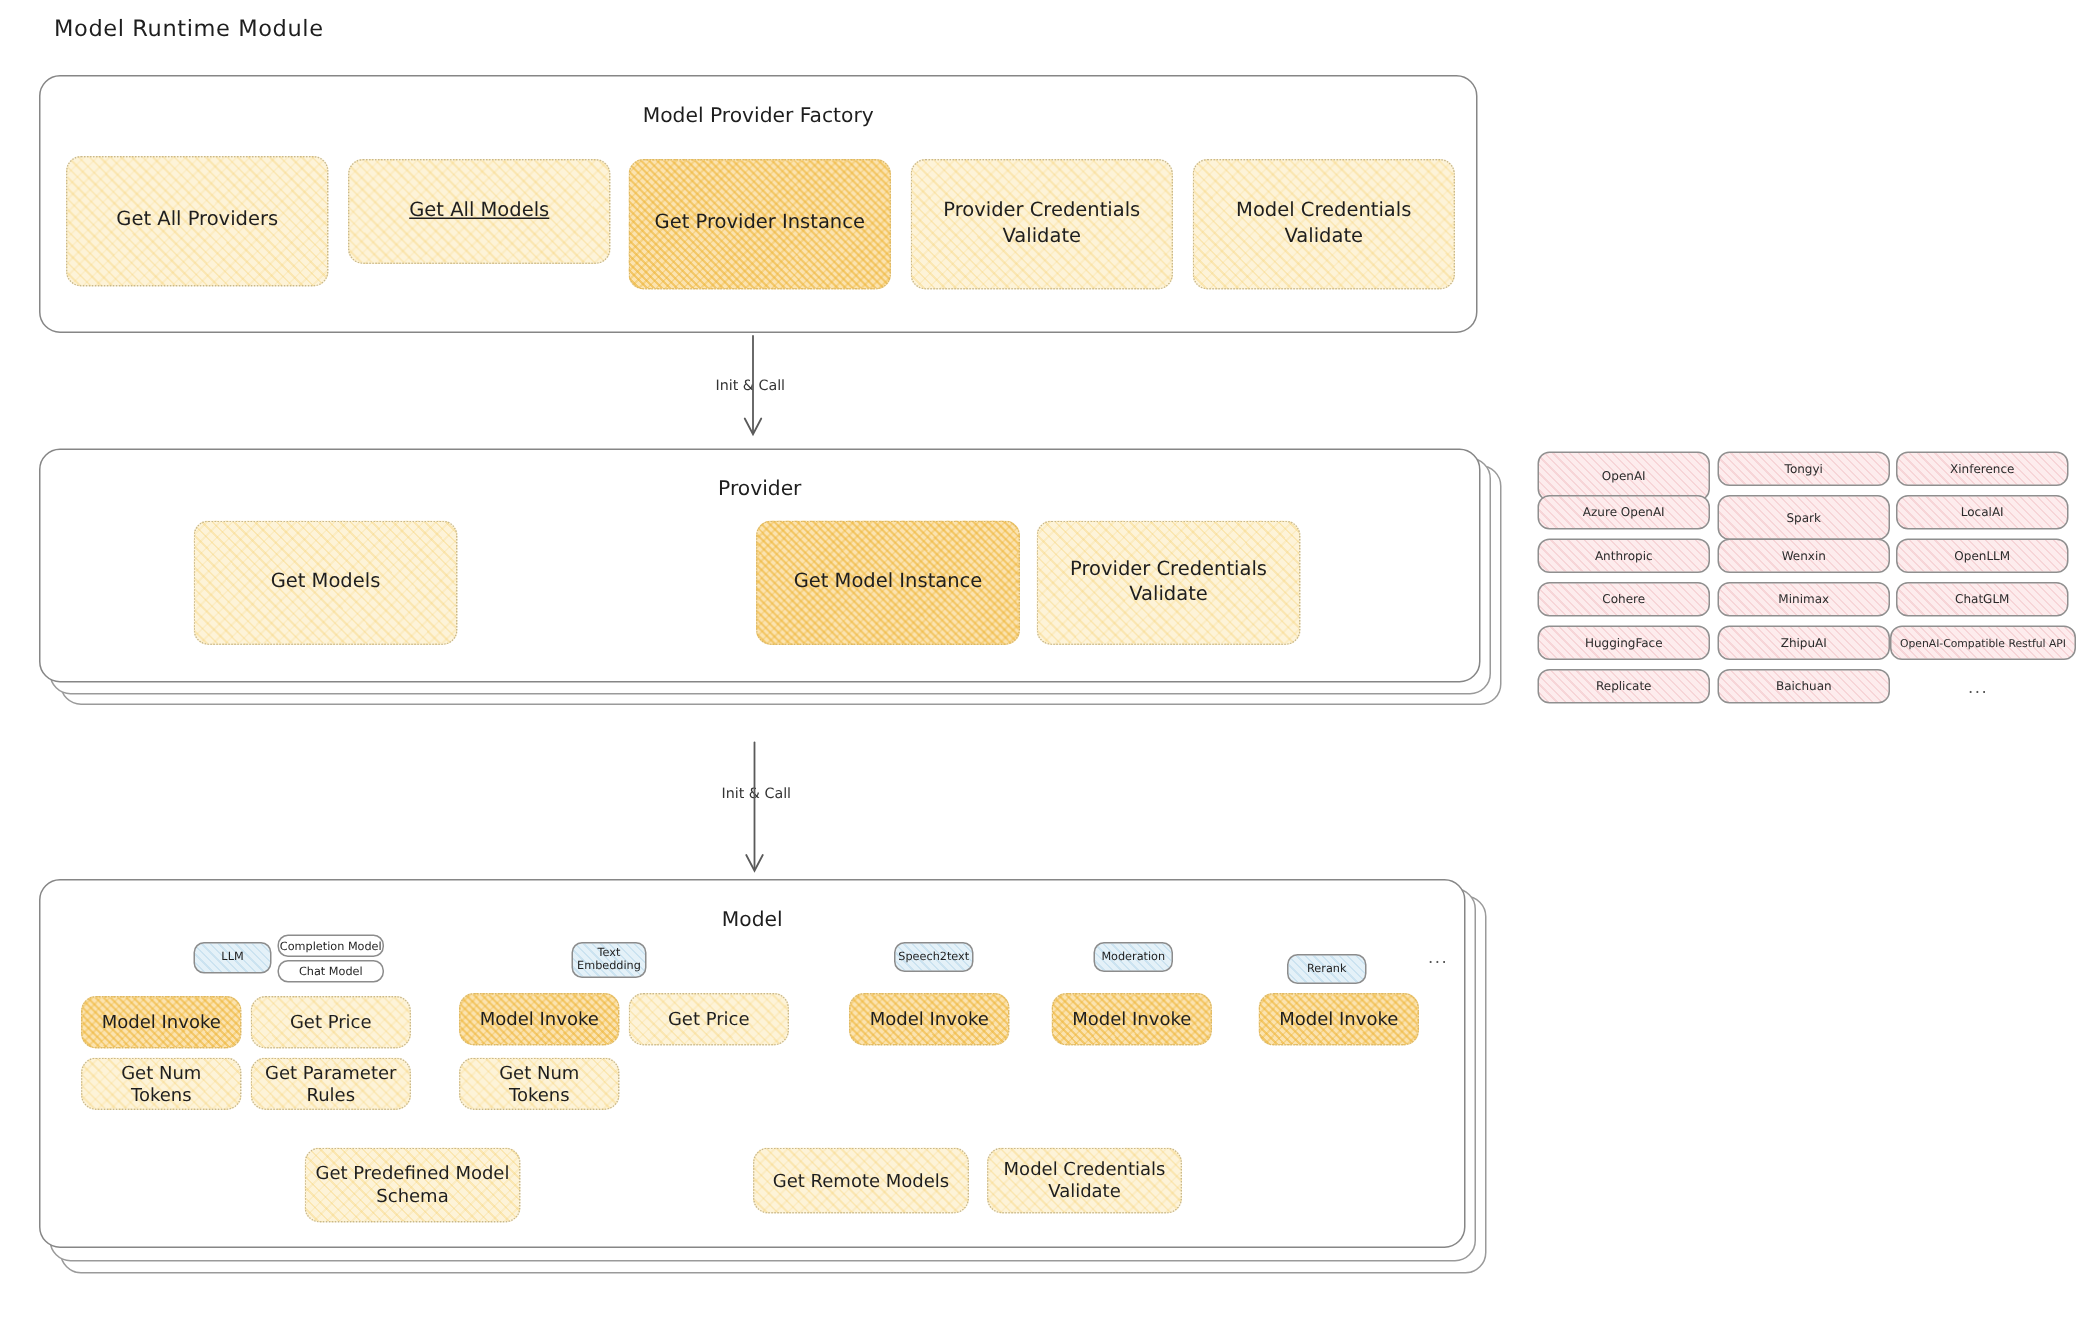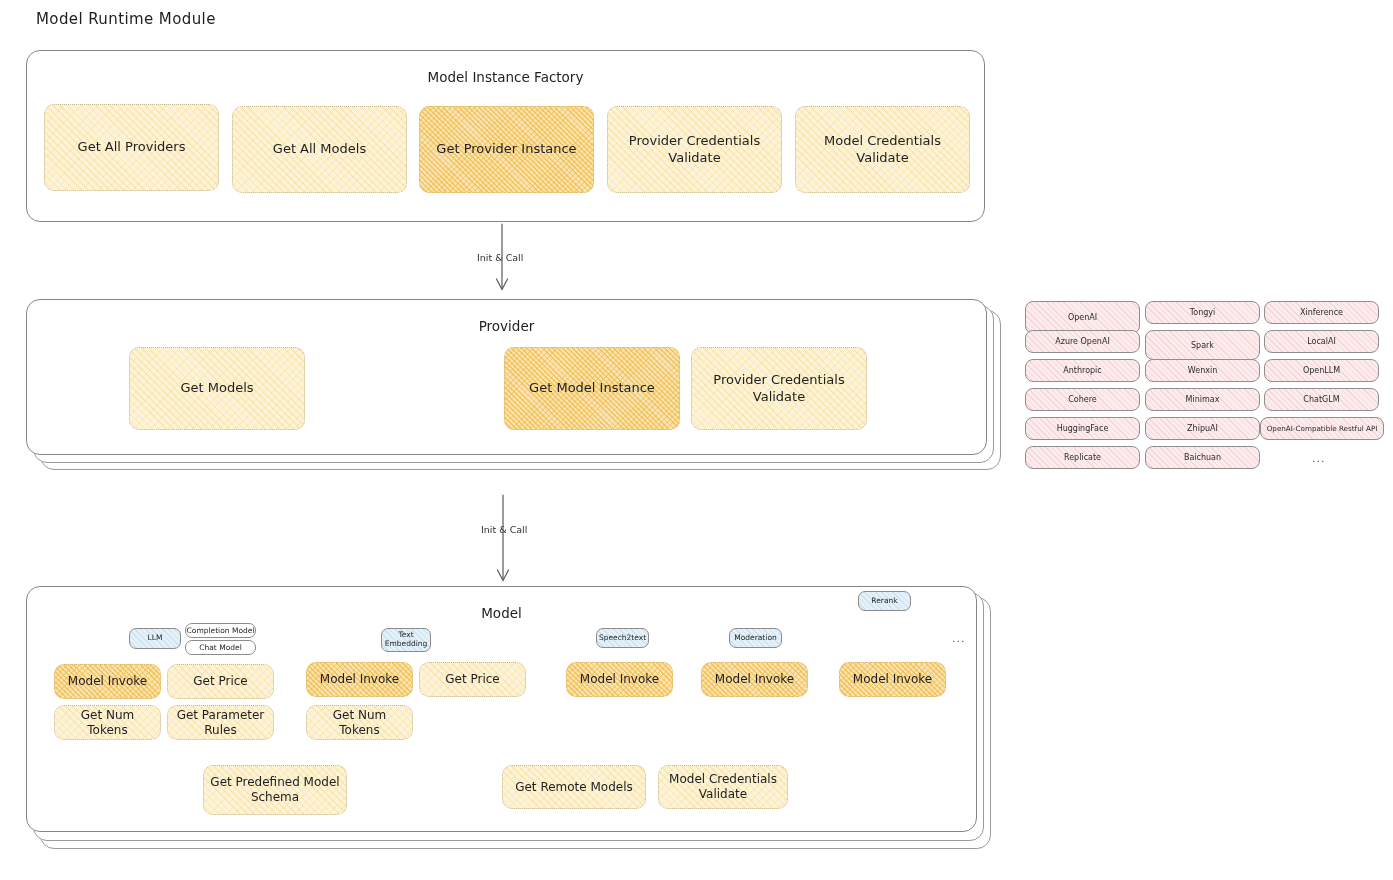--- a/index.html
+++ b/index.html
@@ -122,25 +122,25 @@
   svg.arrows{position:absolute;left:0;top:0;width:1393px;height:880px;overflow:visible;pointer-events:none;}
 </style>
 </head>
 <body>
 
 <div class="canvas">
 
   <div id="page-title">Model Runtime Module</div>
 
   <div class="panel" style="left:26px;top:50px;width:959px;height:172px;">
-    <div class="panel-title">Model Instance Factory</div>
+    <div class="panel-title">Model Provider Factory</div>
   </div>
 
   <div class="node" style="left:44px;top:104px;width:175px;height:87px;">Get All Providers</div>
-  <div class="node" style="left:232px;top:106px;width:175px;height:87px;">Get All Models</div>
+  <div class="node" style="left:232px;top:106px;width:175px;height:70px;text-decoration:underline;">Get All Models</div>
   <div class="node hi" style="left:419px;top:106px;width:175px;height:87px;">Get Provider Instance</div>
   <div class="node" style="left:607px;top:106px;width:175px;height:87px;">Provider Credentials Validate</div>
   <div class="node" style="left:795px;top:106px;width:175px;height:87px;">Model Credentials Validate</div>
 
   <div class="arrow-label" style="left:477px;top:252px;">Init &amp; Call</div>
 
   <div class="stack-l" style="left:40px;top:310px;width:961px;height:160px;"></div>
   <div class="stack-l" style="left:33px;top:305px;width:961px;height:158px;"></div>
   <div class="panel" style="left:26px;top:299px;width:961px;height:156px;">
     <div class="panel-title">Provider</div>
@@ -179,21 +179,21 @@
     <div class="panel-title">Model</div>
   </div>
 
   <div class="badge" style="left:129px;top:628px;width:52px;height:21px;">LLM</div>
   <div class="tag" style="left:185px;top:623px;width:71px;height:15px;">Completion Model</div>
   <div class="tag" style="left:185px;top:640px;width:71px;height:15px;">Chat Model</div>
 
   <div class="badge" style="left:381px;top:628px;width:50px;height:24px;">Text Embedding</div>
   <div class="badge" style="left:596px;top:628px;width:53px;height:20px;">Speech2text</div>
   <div class="badge" style="left:729px;top:628px;width:53px;height:20px;">Moderation</div>
-  <div class="badge" style="left:858px;top:591px;width:53px;height:20px;">Rerank</div>
+  <div class="badge" style="left:858px;top:636px;width:53px;height:20px;">Rerank</div>
   <div class="ellipsis" style="left:952px;top:632px;">...</div>
 
   <div class="node hi sm" style="left:54px;top:664px;width:107px;height:35px;">Model Invoke</div>
   <div class="node sm" style="left:167px;top:664px;width:107px;height:35px;">Get Price</div>
   <div class="node sm" style="left:54px;top:705px;width:107px;height:35px;">Get Num Tokens</div>
   <div class="node sm" style="left:167px;top:705px;width:107px;height:35px;">Get Parameter Rules</div>
 
   <div class="node hi sm" style="left:306px;top:662px;width:107px;height:35px;">Model Invoke</div>
   <div class="node sm" style="left:419px;top:662px;width:107px;height:35px;">Get Price</div>
   <div class="node sm" style="left:306px;top:705px;width:107px;height:35px;">Get Num Tokens</div>

